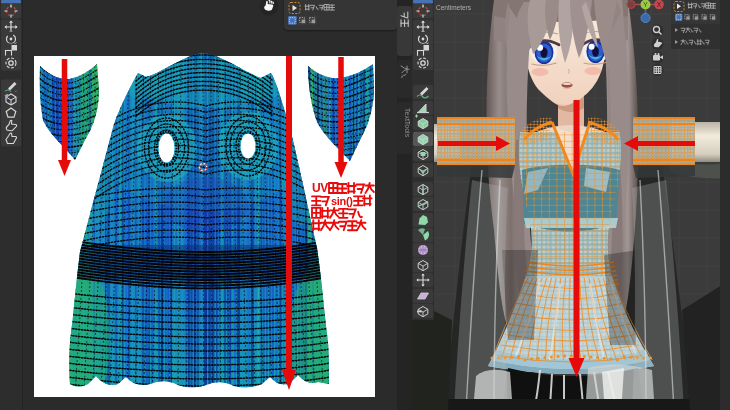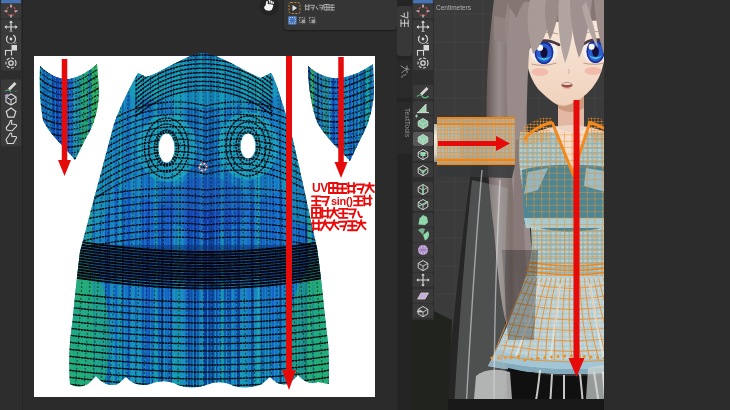--- a/index.html
+++ b/index.html
@@ -1,15 +1,15 @@
 <!DOCTYPE html>
 <html><head><meta charset="utf-8">
 <style>
   html,body{margin:0;padding:0;background:#2c2c2c;}
-  #root{position:relative;width:604px;height:410px;overflow:hidden;
+  #root{position:relative;width:720px;height:410px;overflow:hidden;
         font-family:"Liberation Sans",sans-serif;}
   .abs{position:absolute;}
 </style></head><body>
 <div id="root">
 <div class="abs" style="left:0;top:0;width:412px;height:410px;background:#2b2b2b;"></div>
 <div class="abs" style="left:0;top:0;width:22px;height:410px;background:#2d2d2d;border-right:1px solid #242424;"><svg width="22" height="410" viewBox="0 0 22 410">
         <rect x="1" y="0" width="20" height="3.5" rx="1" fill="#4772b3"></rect>
         <rect x="1" y="3.5" width="20" height="15" rx="2" fill="#3a3a3a"></rect>
         <circle cx="11" cy="11" r="4.6" fill="none" stroke="#c24a41" stroke-width="1.2" stroke-dasharray="2.4 1.6"></circle>
         <path d="M11 4.5V7.5M11 14.5V17.5M4.5 11H7.5M14.5 11H17.5" stroke="#e8e8e8" stroke-width="1.1"></path>

